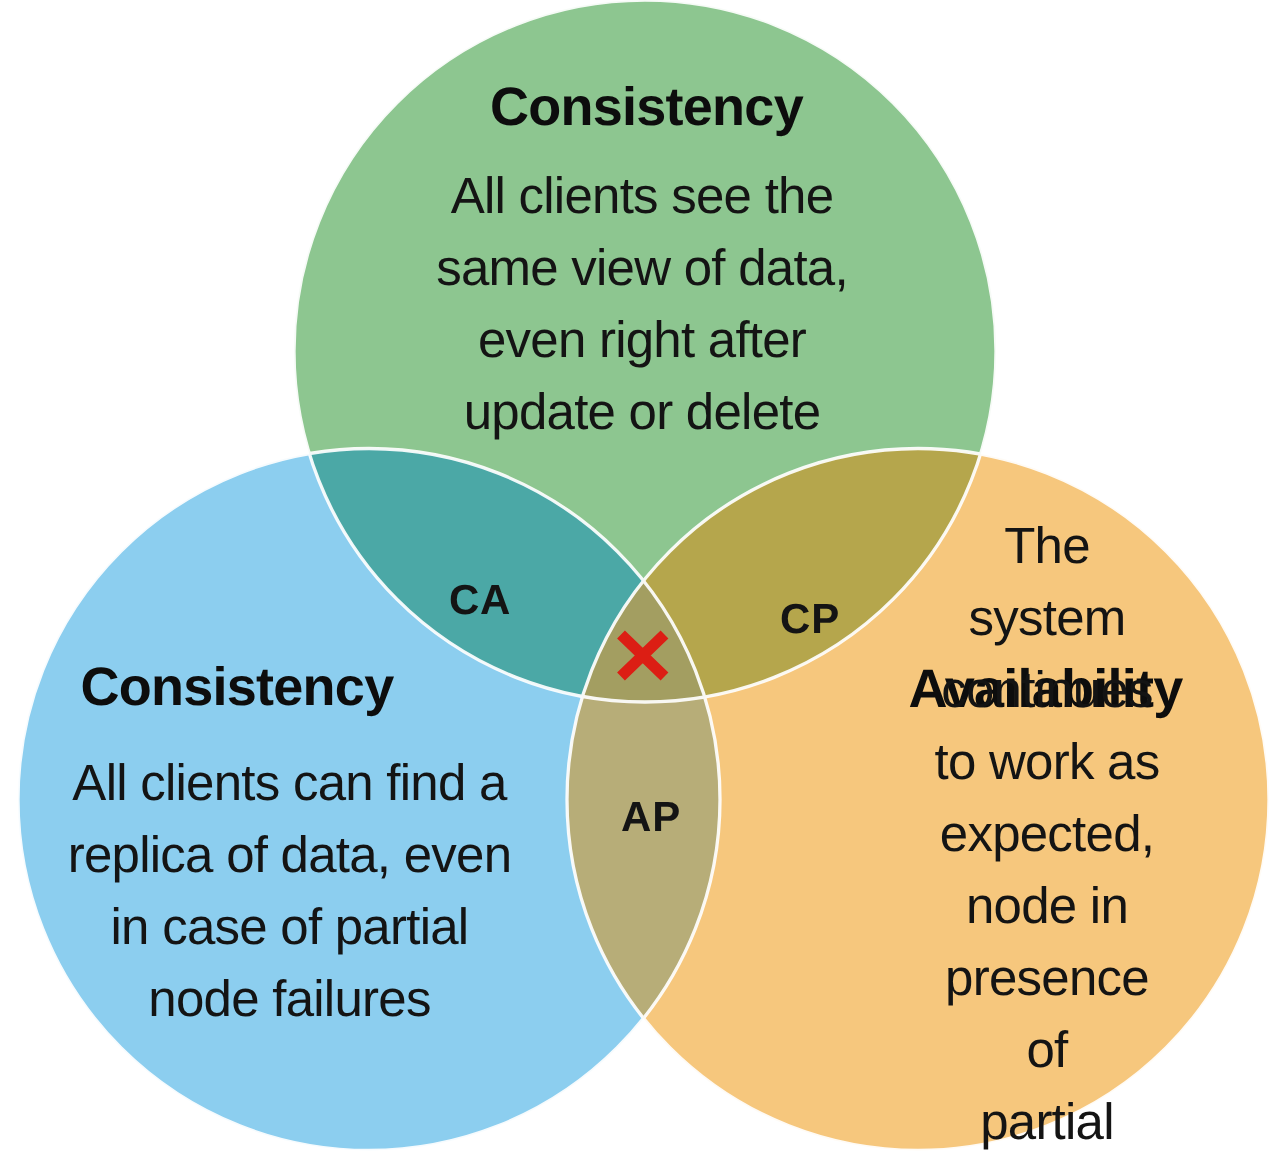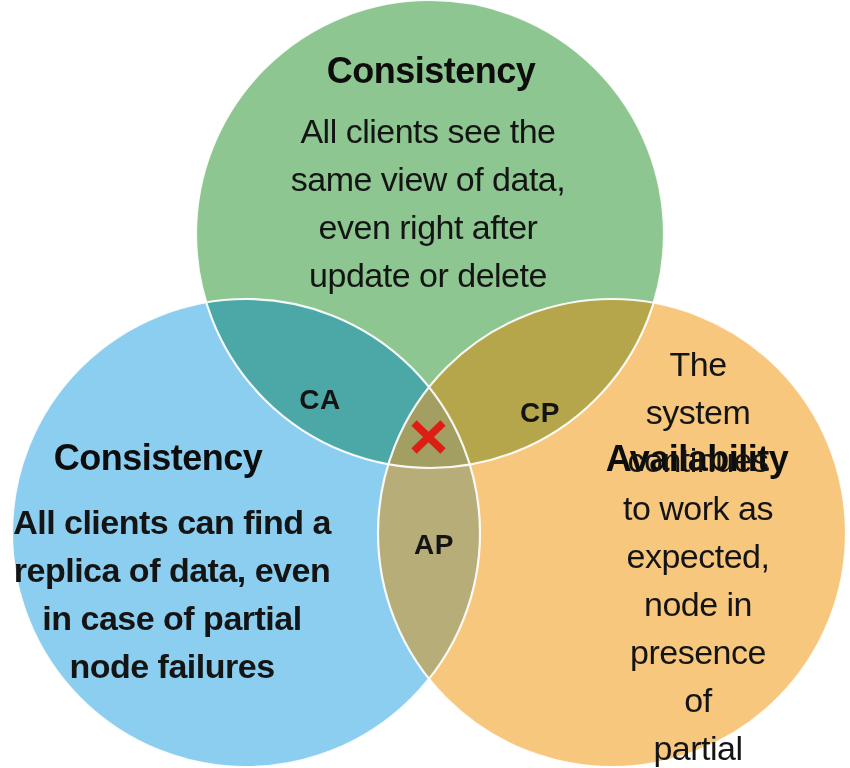--- a/index.html
+++ b/index.html
@@ -85,21 +85,21 @@
     <path d="M414 423 L443 451 M443 423 L414 451" fill="none" stroke-width="7.5" stroke-linecap="butt" stroke="#dc1e14"></path>
   </svg>
 
   <div class="txt circle-title" style="left:431px; top:71px;">Consistency</div>
   <div class="txt circle-desc" style="left:428px; top:203px;">All clients see the
 same view of data,
 even right after
 update or delete</div>
 
   <div class="txt circle-title" style="left:158px; top:458px;">Consistency</div>
-  <div class="txt circle-desc" style="left:172px; top:594px;font-weight:bold;">All clients can find a
+  <div class="txt circle-desc" style="left:193px; top:594px;">All clients can find a
 replica of data, even
 in case of partial
 node failures</div>
 
   <div class="txt circle-title" style="left:697px; top:459px;">Availability</div>
   <div class="txt circle-desc" style="left:698px; top:604px;">The system continues
 to work as expected,
 node in presence of
 partial network failure</div>
 

